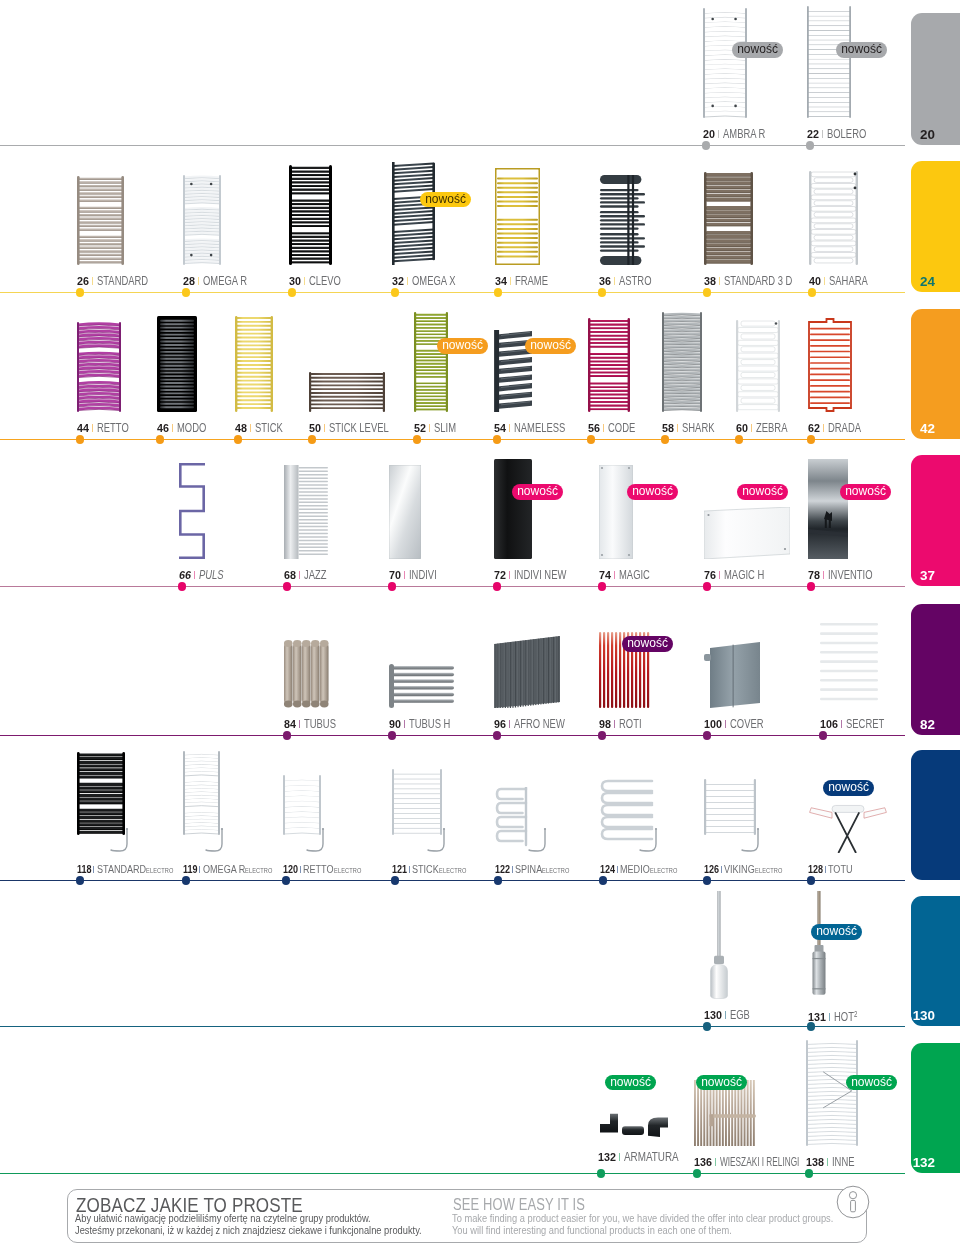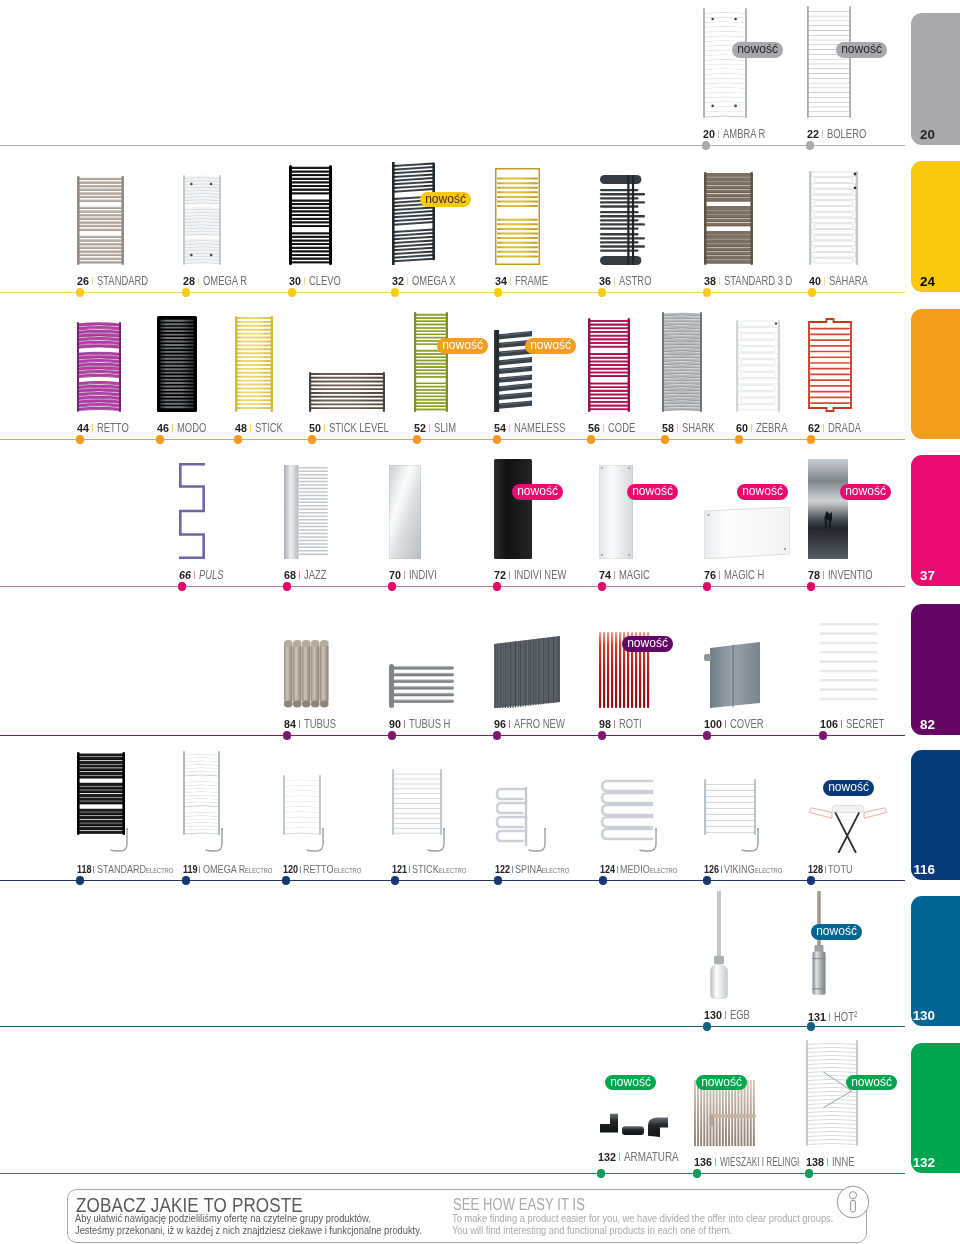--- a/index.html
+++ b/index.html
@@ -152,21 +152,21 @@
           <rect x="42.2" y="0" width="1.8" height="112" rx="0.9" fill="#a3aab0"></rect>
         </svg>
       </div>
       <div class="badge" style="background: rgb(167, 169, 172); color: rgb(35, 31, 32); left: 836px; top: 42px;">nowość</div>
       <div class="lbl" style="left: 806.5px; top: 127px;"><span class="n sq" style="margin-right: -1.04px;">22</span><span class="sp" style="background:#c4c4c4"></span><span class="nm sq" style="margin-right: -14.85px;">BOLERO</span></div>
       <div class="dot" style="left: 805.8px; top: 141.3px; background: rgb(169, 171, 173);"></div>
     </div>
     <div class="row" style="position: absolute; left: 0px; top: 0px; width: 960px; height: 1244px;">
       <div class="rule" style="top: 292px; width: 905px; background: rgb(245, 213, 83);"></div>
       <div class="tab" style="left: 911px; width: 59px; top: 160.7px; height: 131.3px; background: rgb(252, 200, 15);"></div>
-      <div class="tabnum" style="left: 0px; right: 25px; top: 275.4px; color: #000000;">24</div>
+      <div class="tabnum" style="left: 0px; right: 25px; top: 275.4px; color: #0f766e;">24</div>
       <div class="art" style="left: 76.5px; top: 176px;">
         <svg width="47" height="89" viewBox="0 0 47 89" xmlns="http://www.w3.org/2000/svg">
           <rect x="0.91" y="1.69" width="45.18" height="2.25" rx="1.12" fill="#bdb4ac"></rect>
           <rect x="0.91" y="3.29" width="45.18" height="0.65" fill="#968b81"></rect>
           <rect x="0.91" y="5.31" width="45.18" height="2.25" rx="1.12" fill="#bdb4ac"></rect>
           <rect x="0.91" y="6.91" width="45.18" height="0.65" fill="#968b81"></rect>
           <rect x="0.91" y="8.94" width="45.18" height="2.25" rx="1.12" fill="#bdb4ac"></rect>
           <rect x="0.91" y="10.54" width="45.18" height="0.65" fill="#968b81"></rect>
           <rect x="0.91" y="12.56" width="45.18" height="2.25" rx="1.12" fill="#bdb4ac"></rect>
           <rect x="0.91" y="14.16" width="45.18" height="0.65" fill="#968b81"></rect>
@@ -503,20 +503,21 @@
           <circle cx="46" cy="3" r="1.4" fill="#2f3336"></circle>
           <circle cx="46" cy="16.919999999999998" r="1.4" fill="#2f3336"></circle>
         </svg>
       </div>
       <div class="lbl" style="left: 808.5px; top: 274px;"><span class="n sq" style="margin-right: -1.04px;">40</span><span class="sp" style="background:#f6dc8e"></span><span class="nm sq" style="margin-right: -14.575px;">SAHARA</span></div>
       <div class="dot" style="left: 807.8px; top: 288.3px; background: rgb(251, 200, 28);"></div>
     </div>
     <div class="row" style="position: absolute; left: 0px; top: 0px; width: 960px; height: 1244px;">
       <div class="rule" style="top: 439px; width: 905px; background: rgb(247, 164, 31);"></div>
       <div class="tab" style="left: 911px; width: 59px; top: 308.5px; height: 130.5px; background: rgb(245, 157, 31);"></div>
+      <div class="tabnum" style="left: 0px; right: 25px; top: 422.4px; color: rgb(255, 255, 255);">42</div>
       <div class="art" style="left: 76.5px; top: 322px;">
         <svg width="44" height="90" viewBox="0 0 44 90" xmlns="http://www.w3.org/2000/svg">
           <path d="M1.00 2.83 Q22 0.43 43.00 2.83" fill="none" stroke="#b13fa3" stroke-width="2.64"></path>
           <path d="M1.00 4.15 Q22 1.75 43.00 4.15" fill="none" stroke="#7d1f72" stroke-width="0.65"></path>
           <path d="M1.00 6.50 Q22 4.10 43.00 6.50" fill="none" stroke="#b13fa3" stroke-width="2.64"></path>
           <path d="M1.00 7.82 Q22 5.42 43.00 7.82" fill="none" stroke="#7d1f72" stroke-width="0.65"></path>
           <path d="M1.00 10.17 Q22 7.77 43.00 10.17" fill="none" stroke="#b13fa3" stroke-width="2.64"></path>
           <path d="M1.00 11.49 Q22 9.09 43.00 11.49" fill="none" stroke="#7d1f72" stroke-width="0.65"></path>
           <path d="M1.00 13.83 Q22 11.43 43.00 13.83" fill="none" stroke="#b13fa3" stroke-width="2.64"></path>
           <path d="M1.00 15.15 Q22 12.75 43.00 15.15" fill="none" stroke="#7d1f72" stroke-width="0.65"></path>
@@ -1216,21 +1217,20 @@
           <rect x="0" y="66.33" width="58" height="2.6" rx="1.3" fill="#e6e9eb"></rect>
           <rect x="0" y="75.67" width="58" height="2.6" rx="1.3" fill="#e6e9eb"></rect>
         </svg>
       </div>
       <div class="lbl" style="left: 819.5px; top: 717px;"><span class="n sq" style="margin-right: -1.6px;">106</span><span class="sp" style="background:#b277a8"></span><span class="nm sq" style="margin-right: -14.575px;">SECRET</span></div>
       <div class="dot" style="left: 818.8px; top: 731.3px; background: rgb(123, 26, 109);"></div>
     </div>
     <div class="row cond" style="position: absolute; left: 0px; top: 0px; width: 960px; height: 1244px;">
       <div class="rule" style="top: 880px; width: 905px; background: rgb(26, 54, 104);"></div>
       <div class="tab" style="left: 911px; width: 59px; top: 750px; height: 130px; background: rgb(6, 58, 122);"></div>
-      <div class="tabnum" style="left: 0px; right: 25px; top: 863.4px; color: rgb(255, 255, 255);">116</div>
       <div class="art" style="left: 76.5px; top: 752px;">
         <svg width="58" height="101" viewBox="0 0 58 101" xmlns="http://www.w3.org/2000/svg">
           <rect x="0.91" y="1.41" width="46.18" height="2.87" rx="1.40" fill="#1b1d1e"></rect>
           <rect x="0.91" y="3.63" width="46.18" height="0.65" fill="#000000"></rect>
           <rect x="0.91" y="5.09" width="46.18" height="2.87" rx="1.40" fill="#1b1d1e"></rect>
           <rect x="0.91" y="7.31" width="46.18" height="0.65" fill="#000000"></rect>
           <rect x="0.91" y="8.77" width="46.18" height="2.87" rx="1.40" fill="#1b1d1e"></rect>
           <rect x="0.91" y="10.99" width="46.18" height="0.65" fill="#000000"></rect>
           <rect x="0.91" y="12.45" width="46.18" height="2.87" rx="1.40" fill="#1b1d1e"></rect>
           <rect x="0.91" y="14.67" width="46.18" height="0.65" fill="#000000"></rect>

